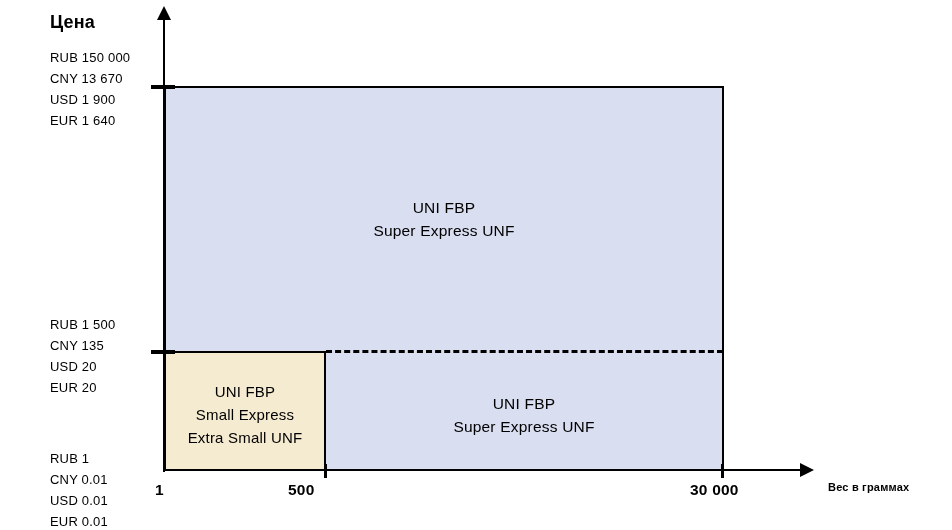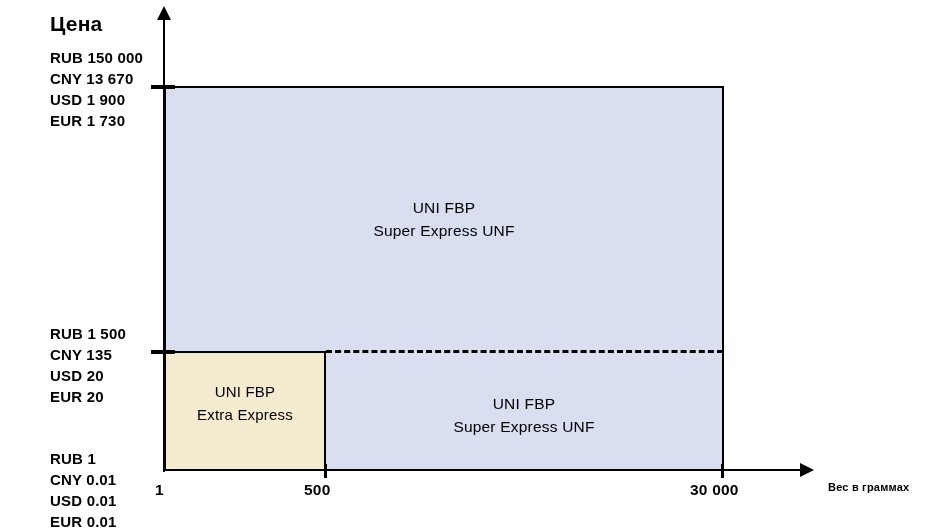--- a/index.html
+++ b/index.html
@@ -15,36 +15,36 @@
     font-family: "Liberation Sans", sans-serif;
     color: #000000;
   }
 
   .abs { position: absolute; }
 
   
   #axis-y-title {
     left: 50px;
     top: 12px;
-    font-size: 21px;
+    font-size: 18px;
     font-weight: bold;
     letter-spacing: 0.2px;
   }
 
   
   .price-group {
     left: 50px;
-    font-size: 15px;
-    font-weight: bold;
+    font-size: 13px;
+    font-weight: normal;
     line-height: 21px;
     letter-spacing: 0.2px;
     white-space: nowrap;
   }
   #price-group-high { top: 47px; }
-  #price-group-mid  { top: 314px; margin-top: 9px; }
+  #price-group-mid  { top: 314px; }
   #price-group-low  { top: 448px; }
   .price-line { display: block; }
 
   
   #axis-y-line {
     left: 163px;
     top: 18px;
     width: 2px;
     height: 454px;
     background: #000000;
@@ -158,33 +158,33 @@
   #x-tick-30000 { left: 721px; }
 
   .x-label {
     top: 481px;
     font-size: 15.5px;
     font-weight: bold;
     letter-spacing: 0.2px;
     white-space: nowrap;
   }
   #x-label-1     { left: 155px; }
-  #x-label-500   { left: 304px; }
+  #x-label-500   { left: 288px; }
   #x-label-30000 { left: 690px; text-align: right; }
 </style>
 </head>
 <body>
 
 <div class="abs" id="axis-y-title">Цена</div>
 
 <div class="abs price-group" id="price-group-high">
   <span class="price-line">RUB 150 000</span>
   <span class="price-line">CNY 13 670</span>
   <span class="price-line">USD 1 900</span>
-  <span class="price-line">EUR 1 730</span>
+  <span class="price-line">EUR 1 640</span>
 </div>
 
 <div class="abs price-group" id="price-group-mid">
   <span class="price-line">RUB 1 500</span>
   <span class="price-line">CNY 135</span>
   <span class="price-line">USD 20</span>
   <span class="price-line">EUR 20</span>
 </div>
 
 <div class="abs price-group" id="price-group-low">
@@ -203,21 +203,22 @@
   <span>Super Express UNF</span>
 </div>
 
 <div class="abs region-label" id="label-lower-right">
   <span>UNI FBP</span><br>
   <span>Super Express UNF</span>
 </div>
 
 <div class="abs region-label" id="label-small">
   <span>UNI FBP</span><br>
-  <span>Extra Express</span><br>
+  <span>Small Express</span><br>
+  <span>Extra Small UNF</span>
 </div>
 
 <div class="abs" id="axis-y-line"></div>
 <div class="abs" id="axis-y-arrow"></div>
 <div class="abs" id="axis-x-line"></div>
 <div class="abs" id="axis-x-arrow"></div>
 
 <div class="abs y-tick" id="y-tick-high"></div>
 <div class="abs y-tick" id="y-tick-mid"></div>
 

